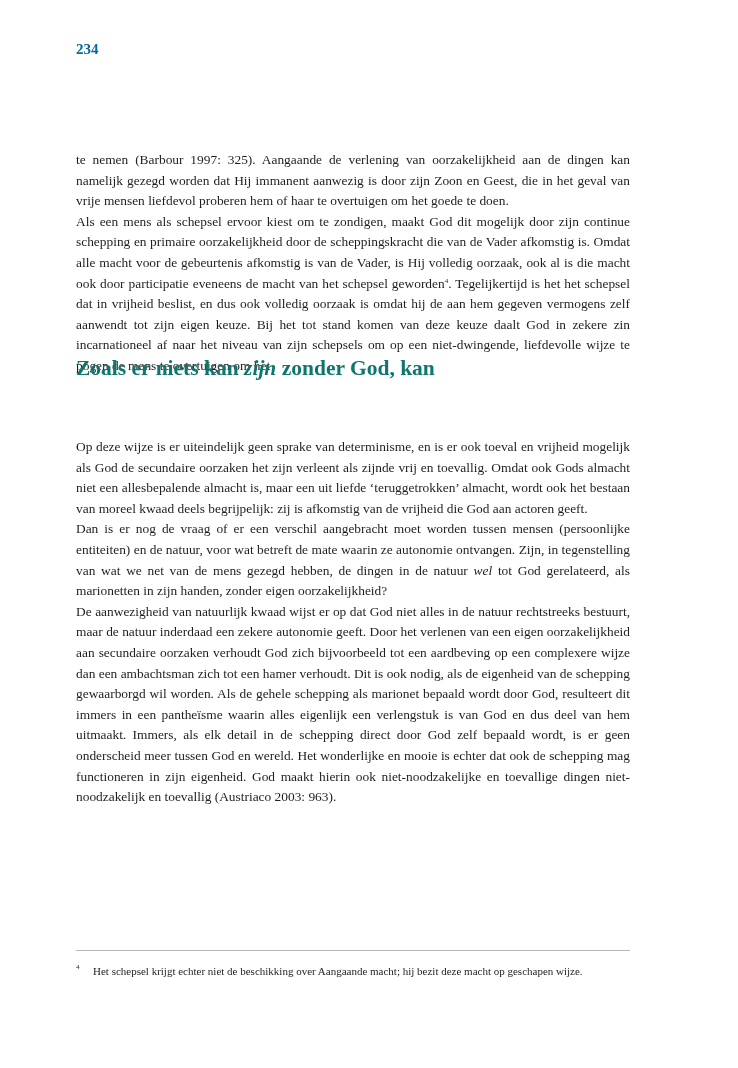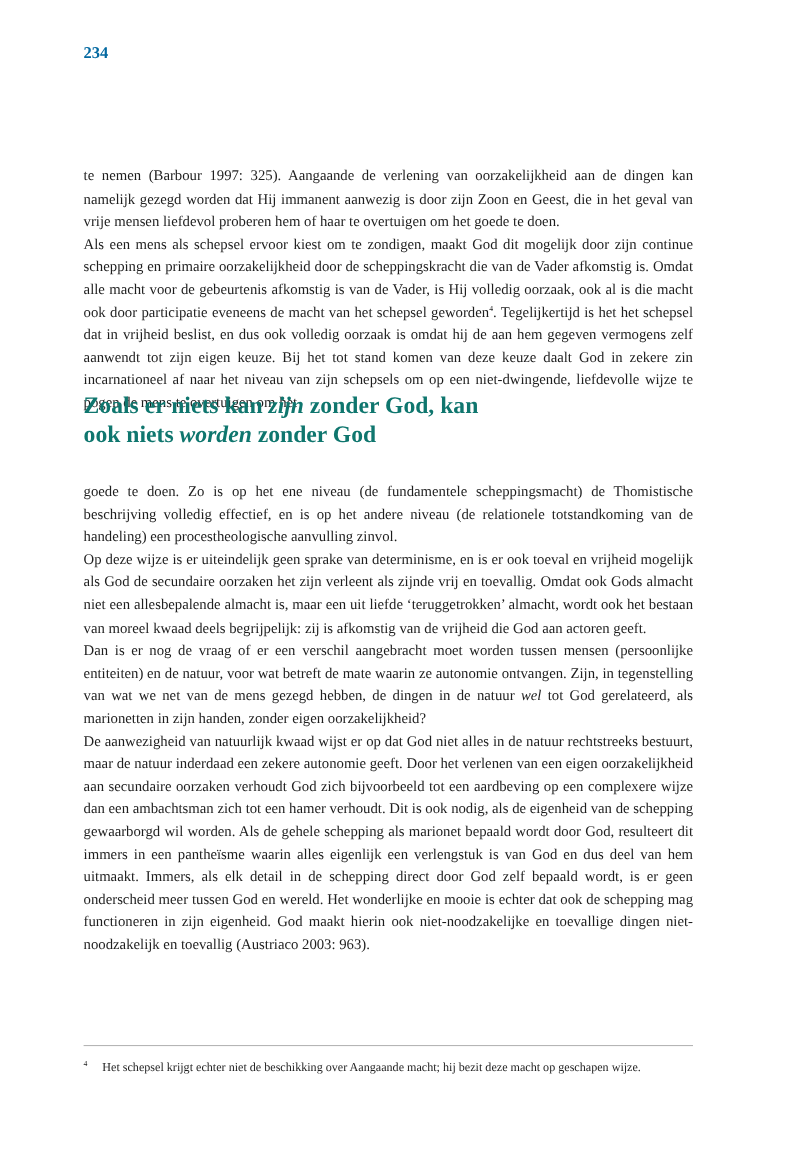--- a/index.html
+++ b/index.html
@@ -24,25 +24,23 @@
 
 <div class="page-num">234</div>
 
 <div class="block block1">
   <p>te nemen (Barbour 1997: 325). Aangaande de verlening van oorzakelijkheid aan de dingen kan namelijk gezegd worden dat Hij immanent aanwezig is door zijn Zoon en Geest, die in het geval van vrije mensen liefdevol proberen hem of haar te overtuigen om het goede te doen.</p>
   <p><span>Als een mens als schepsel ervoor kiest om te zondigen, maakt God dit mogelijk door zijn continue schepping en primaire oorzakelijkheid door de scheppingskracht die van de Vader afkomstig is. Omdat alle macht voor de gebeurtenis afkomstig is van de Vader, is Hij volledig oorzaak, ook al is die macht ook door participatie eveneens de macht van het schepsel geworden</span><sup>4</sup><span>. Tegelijkertijd is het het schepsel dat in vrijheid beslist, en dus ook volledig oorzaak is omdat hij de aan hem gegeven vermogens zelf aanwendt tot zijn eigen keuze. Bij het tot stand komen van deze keuze daalt God in zekere zin incarnationeel af naar het niveau van zijn schepsels om op een niet-dwingende, liefdevolle wijze te pogen de mens te overtuigen om het</span></p>
 </div>
 
 <div class="heading">
   <div><span>Zoals er niets kan </span><i>zijn</i><span> zonder God, kan</span></div>
-  <div><span>ook niets </span><i>worden</i><span> zonder God</span></div>
 </div>
 
 <div class="block block2">
-  <p>goede te doen. Zo is op het ene niveau (de fundamentele scheppingsmacht) de Thomistische beschrijving volledig effectief, en is op het andere niveau (de relationele totstandkoming van de handeling) een procestheologische aanvulling zinvol.</p>
   <p>Op deze wijze is er uiteindelijk geen sprake van determinisme, en is er ook toeval en vrijheid mogelijk als God de secundaire oorzaken het zijn verleent als zijnde vrij en toevallig. Omdat ook Gods almacht niet een allesbepalende almacht is, maar een uit liefde ‘teruggetrokken’ almacht, wordt ook het bestaan van moreel kwaad deels begrijpelijk: zij is afkomstig van de vrijheid die God aan actoren geeft.</p>
   <p><span>Dan is er nog de vraag of er een verschil aangebracht moet worden tussen mensen (persoonlijke entiteiten) en de natuur, voor wat betreft de mate waarin ze autonomie ontvangen. Zijn, in tegenstelling van wat we net van de mens gezegd hebben, de dingen in de natuur </span><i>wel</i><span> tot God gerelateerd, als marionetten in zijn handen, zonder eigen oorzakelijkheid?</span></p>
   <p>De aanwezigheid van natuurlijk kwaad wijst er op dat God niet alles in de natuur rechtstreeks bestuurt, maar de natuur inderdaad een zekere autonomie geeft. Door het verlenen van een eigen oorzakelijkheid aan secundaire oorzaken verhoudt God zich bijvoorbeeld tot een aardbeving op een complexere wijze dan een ambachtsman zich tot een hamer verhoudt. Dit is ook nodig, als de eigenheid van de schepping gewaarborgd wil worden. Als de gehele schepping als marionet bepaald wordt door God, resulteert dit immers in een pantheïsme waarin alles eigenlijk een verlengstuk is van God en dus deel van hem uitmaakt. Immers, als elk detail in de schepping direct door God zelf bepaald wordt, is er geen onderscheid meer tussen God en wereld. Het wonderlijke en mooie is echter dat ook de schepping mag functioneren in zijn eigenheid. God maakt hierin ook niet-noodzakelijke en toevallige dingen niet-noodzakelijk en toevallig (Austriaco 2003: 963).</p>
 </div>
 
 <div class="rule"></div>
 
 <div class="footnote">
   <span class="fn-mark">4</span>
   <div class="fn-text">Het schepsel krijgt echter niet de beschikking over Aangaande macht; hij bezit deze macht op geschapen wijze.</div>

